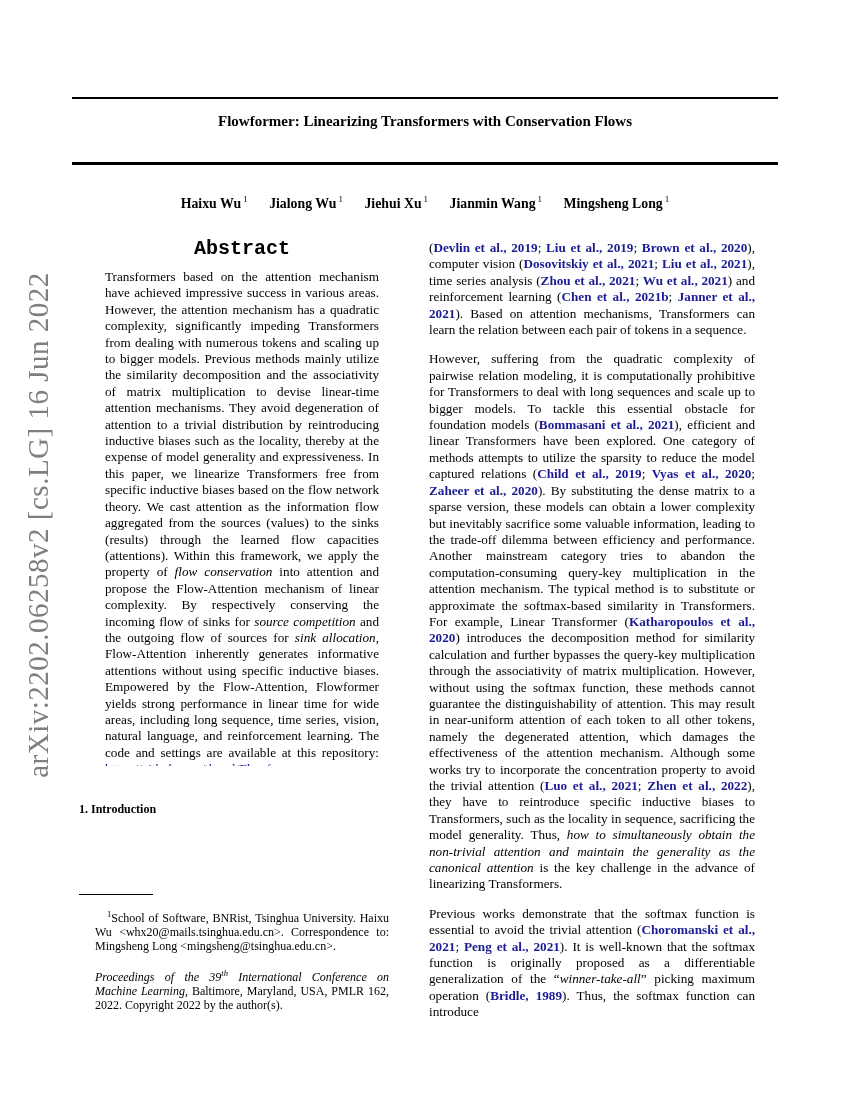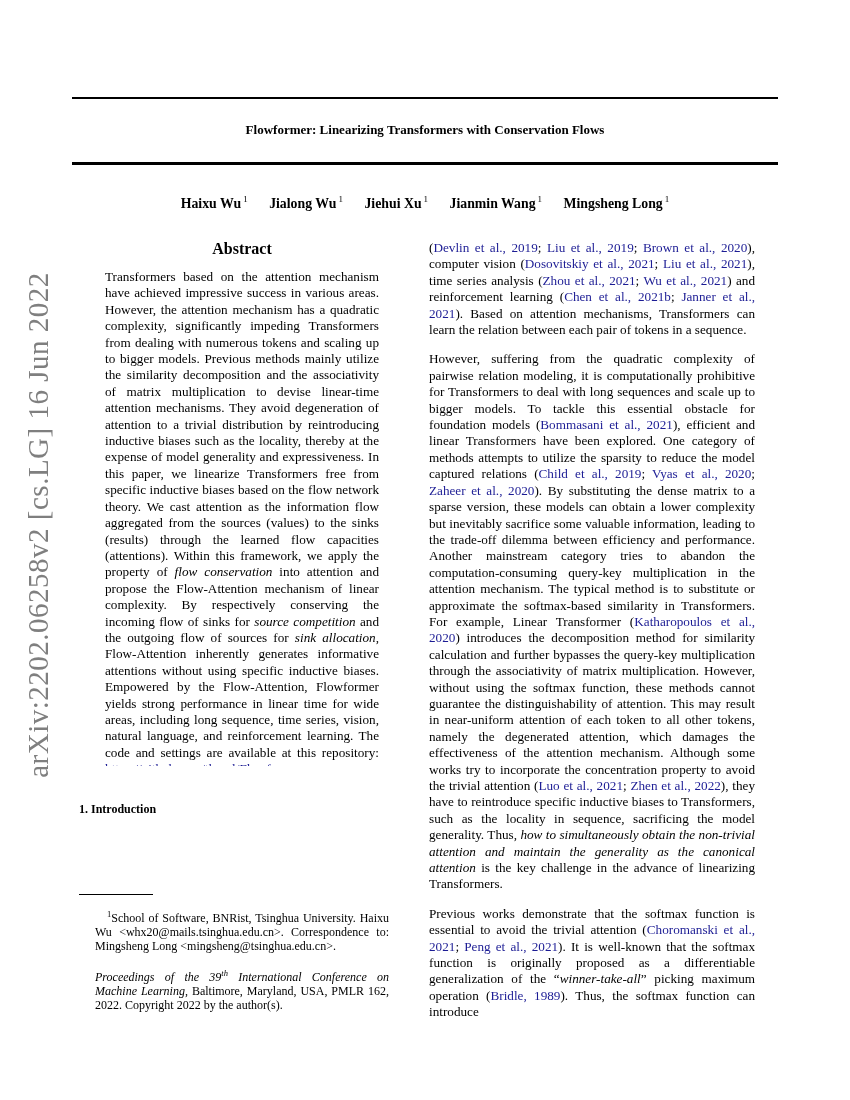--- a/index.html
+++ b/index.html
@@ -19,38 +19,38 @@
     transform-origin:0 0;
     white-space:nowrap;
     font-size:29px;
     color:#7f7f7f;
     letter-spacing:0.5px;
   }
   
   .rule-top{position:absolute;left:72px;top:97px;width:706px;height:1.5px;background:#000;}
   .rule-mid{position:absolute;left:72px;top:162px;width:706px;height:2.5px;background:#000;}
   .paper-title{
-    position:absolute;left:72px;top:122px;width:706px;
-    text-align:center;font-size:13px;font-weight:bold;
+    position:absolute;left:72px;top:113px;width:706px;
+    text-align:center;font-size:15px;font-weight:bold;
   }
   .authors{
     position:absolute;left:72px;top:194px;width:706px;
     text-align:center;font-size:13.8px;font-weight:bold;
   }
   .author{margin:12px 9px;}
   .author-sup{font-size:9px;vertical-align:super;font-weight:normal;margin-left:2px;}
 
   
   .col{position:absolute;top:240px;width:326px;font-size:13.2px;line-height:16.4px;text-align:justify;}
   .col-left{left:79px;}
   .col-right{left:429px;}
 
   .abstract-heading{
-    text-align:center;font-size:16px;font-weight:bold;
-    margin:0 0 11px 0;line-height:18px;
+    text-align:center;font-size:20px;font-weight:bold;
+    margin:0 0 11px 0;line-height:18px;font-family:Liberation Mono, monospace;
   }
   .abstract-body{
     margin:0;padding:0 26px;
     height:497px;overflow:hidden;
   }
   .section-heading{
     font-size:12px;font-weight:bold;text-align:left;
     margin:34px 0 12px 0;line-height:18px;
   }
   .para{margin:0 0 13px 0;}
@@ -60,21 +60,21 @@
   .footnote-block{position:absolute;left:79px;top:894px;width:326px;}
   .footnote-rule{width:74px;height:1px;background:#000;margin:0 0 5px 0;}
   .footnote,.proceedings{
     font-size:12px;line-height:14.2px;text-align:justify;margin:16px;
   }
   .footnote-indent{display:inline-block;width:12px;}
   .proceedings{margin-top:12px;}
 
   
   .it{font-style:italic;}
-  .cite{color:#1c1c94;}
+  .cite{color:#1c1c94;font-weight:bold;}
   .link{color:#1c1c94;}
   .sup{font-size:8.5px;vertical-align:super;line-height:0;}
 </style>
 </head>
 <body>
 
 <div class="page">
 
   <div class="arxiv-vertical">arXiv:2202.06258v2  [cs.LG]  16 Jun 2022</div>
 

